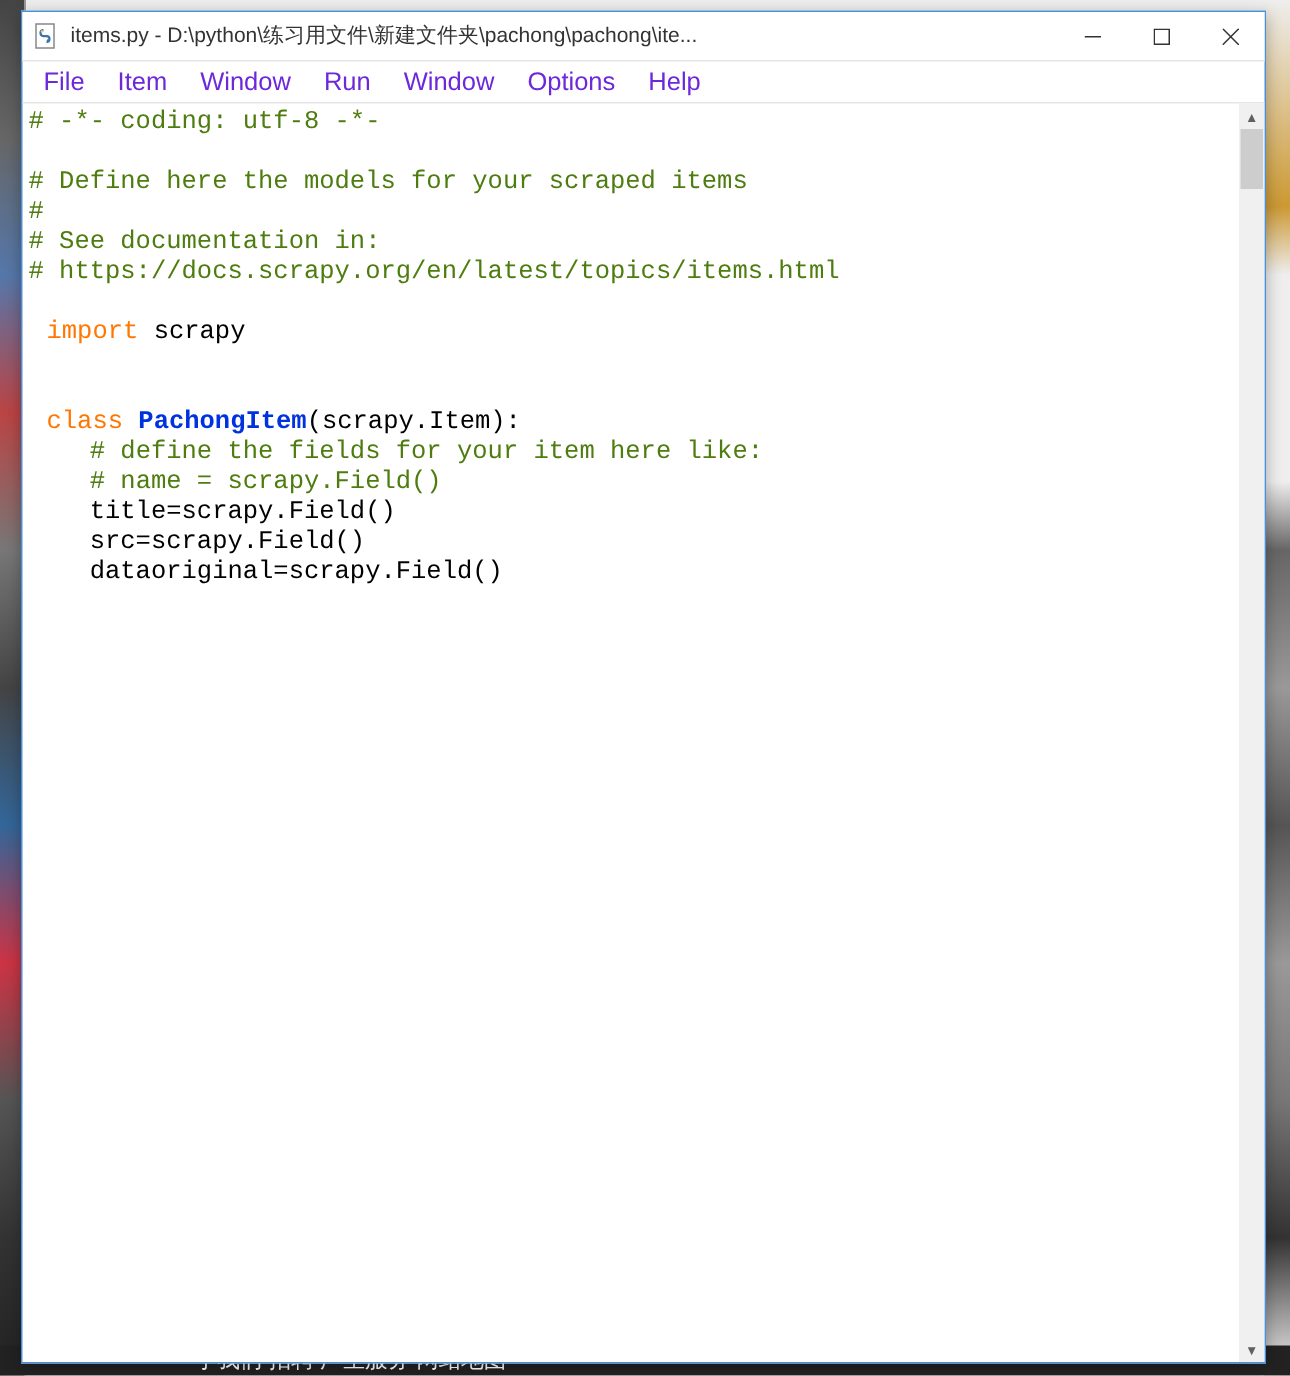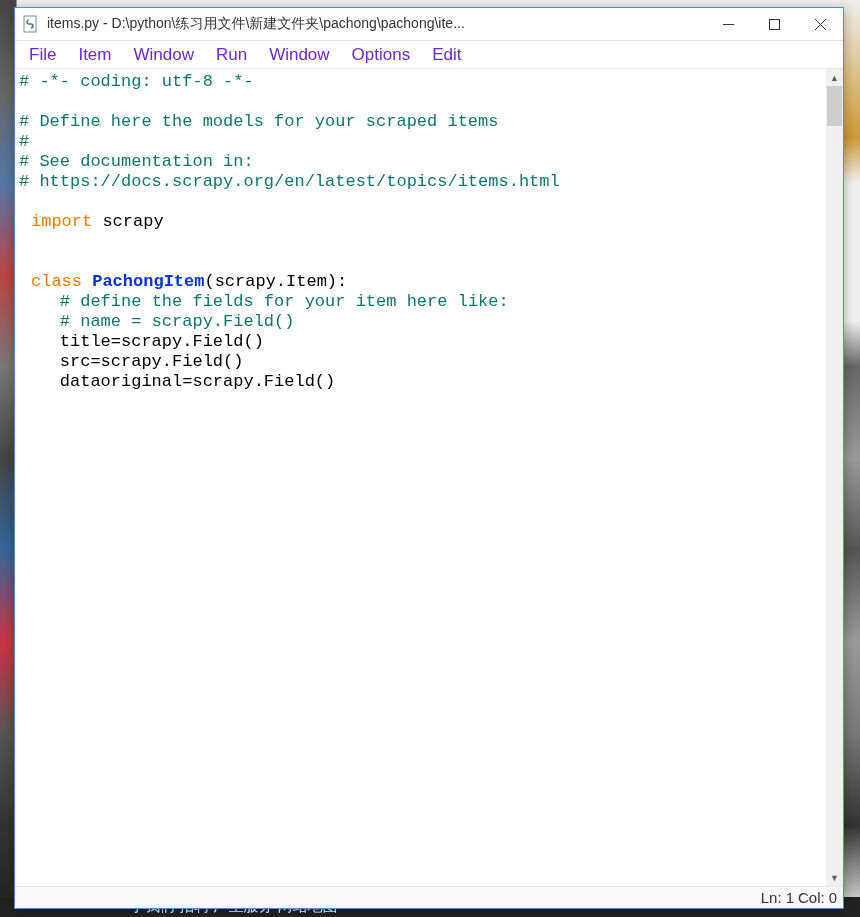--- a/index.html
+++ b/index.html
@@ -108,21 +108,21 @@
       inset: 0;
       right: 17px;
       padding: 3px 4px;
       font-family: "Courier New", monospace;
       font-size: 17px;
       line-height: 20px;
       white-space: pre;
       overflow: hidden;
       color: #000;
     }
-    .tok-comment { color: #0f766e; }
+    .tok-comment { color: #4d7c0f; }
     .tok-keyword { color: #ff7700; margin-left: 12px; }
     .tok-classname { color: #0033dd; font-weight: bold; }
     .scrollbar {
       position: absolute;
       right: 0; top: 0; bottom: 0;
       width: 17px;
       background: #f0f0f0;
     }
     .scroll-arrow {
       position: absolute;
@@ -197,32 +197,26 @@
     </div>
   </div>
 
   <div class="menubar">
     <div class="menu-item">File</div>
     <div class="menu-item">Item</div>
     <div class="menu-item">Window</div>
     <div class="menu-item">Run</div>
     <div class="menu-item">Window</div>
     <div class="menu-item">Options</div>
-    <div class="menu-item">Edit</div>
+    <div class="menu-item">Help</div>
   </div>
 
   <div class="editor-wrap">
     <div class="editor" id="editor"><div><span class="tok-comment"># -*- coding: utf-8 -*-</span></div><div>&nbsp;</div><div><span class="tok-comment"># Define here the models for your scraped items</span></div><div><span class="tok-comment">#</span></div><div><span class="tok-comment"># See documentation in:</span></div><div><span class="tok-comment"># https://docs.scrapy.org/en/latest/topics/items.html</span></div><div>&nbsp;</div><div><span class="tok-keyword">import</span><span> scrapy</span></div><div>&nbsp;</div><div>&nbsp;</div><div><span class="tok-keyword">class</span><span> </span><span class="tok-classname">PachongItem</span><span>(scrapy.Item):</span></div><div><span>    </span><span class="tok-comment"># define the fields for your item here like:</span></div><div><span>    </span><span class="tok-comment"># name = scrapy.Field()</span></div><div><span>    title=scrapy.Field()</span></div><div><span>    src=scrapy.Field()</span></div><div><span>    dataoriginal=scrapy.Field()</span></div></div>
     <div class="scrollbar">
       <div class="scroll-arrow up">▲</div>
       <div class="scroll-thumb"></div>
       <div class="scroll-arrow down">▼</div>
     </div>
   </div>
 
-  <div class="statusbar">
-    <span>Ln:</span>
-    <span>1</span>
-    <span>Col:</span>
-    <span>0</span>
-  </div>
 
 </div>
 
 </body></html>

